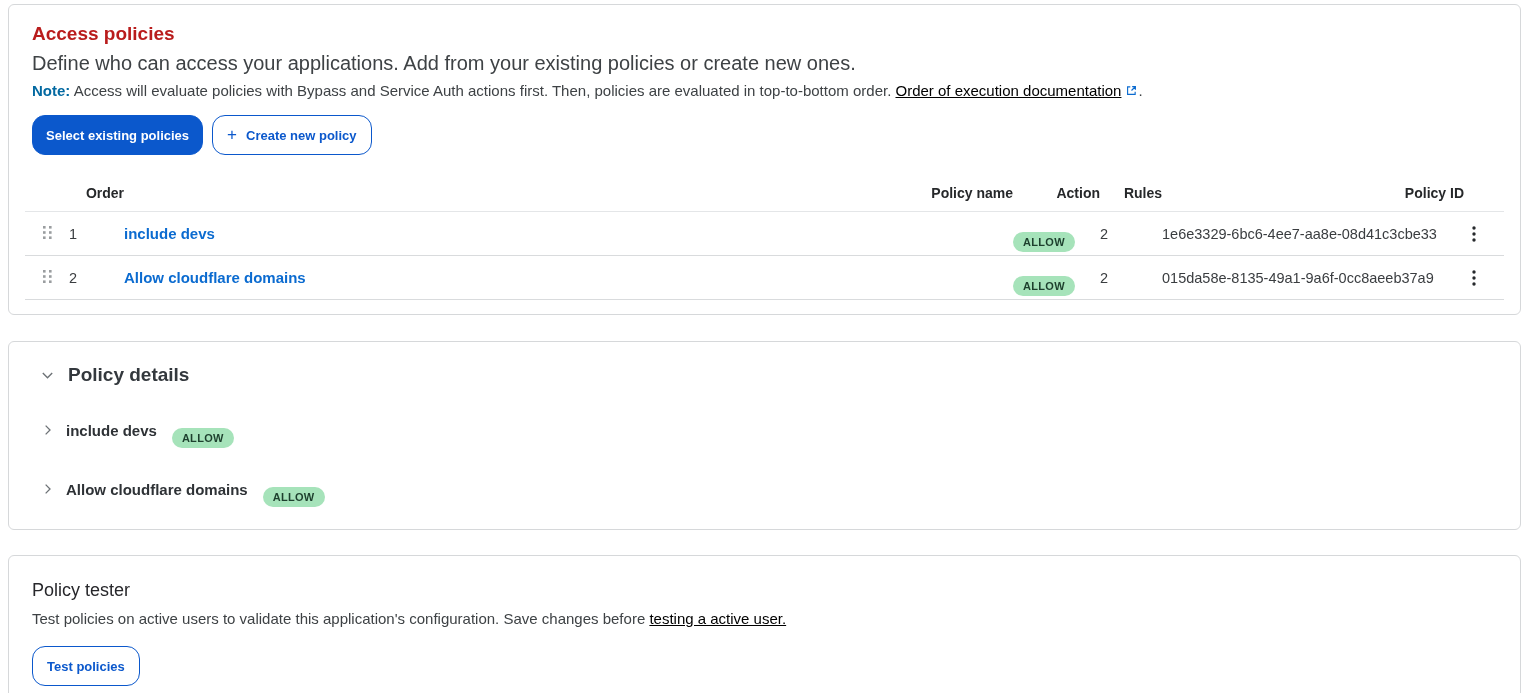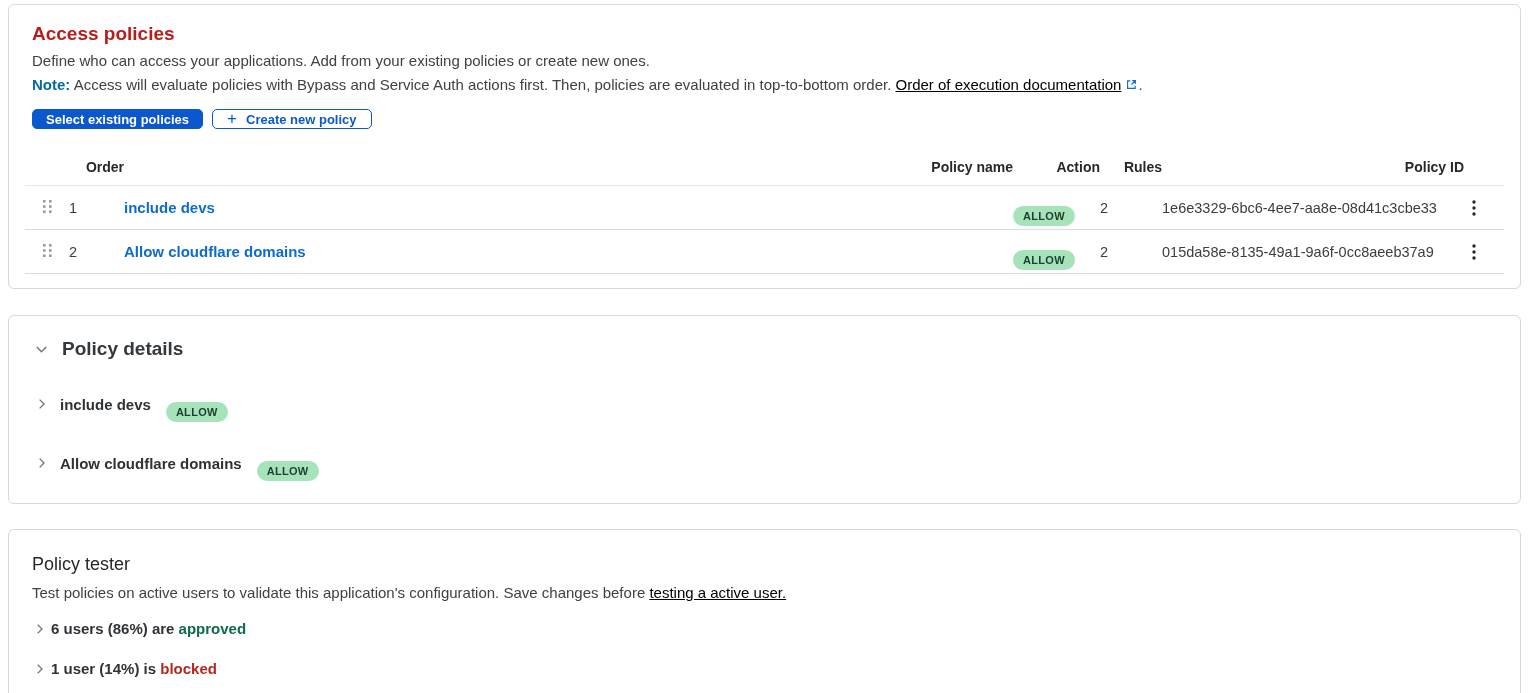--- a/index.html
+++ b/index.html
@@ -11,32 +11,32 @@
     height:693px;
     overflow:hidden;
   }
   .page { padding:4px 10px 0 8px; }
   .card {
     background:#fff;
     border:1px solid #d6d8da;
     border-radius:6px;
   }
   .card-1 { padding:18px 16px 14px 16px; margin-bottom:26px; }
-  .card-2 { padding:18px 16px 22px 19px; margin-bottom:25px; }
+  .card-2 { padding:18px 16px 22px 25px; margin-bottom:25px; }
   .card-3 { padding:16px 16px 24px 16px; height:204px; }
 
   .section-title { font-size:19px; font-weight:700; color:#b91c1c; margin:0 0 7px 7px; }
-  .desc  { font-size:15px; color:#3e4245; margin:0 0 7px 7px; }
+  .desc  { font-size:20px; color:#3e4245; margin:0 0 7px 7px; }
   .note  { font-size:15px; color:#3e4245; margin:0 0 15px 7px; }
   .note b { color:#0369a1; }
   a.link { color:#000000; text-decoration:underline; cursor:pointer; }
   .ext-icon { display:inline-block; margin-left:4px; vertical-align:-1px; }
 
   .btn-row { display:flex; gap:9px; margin:0 0 26px 7px; }
-  .btn { font-family:inherit; font-size:13px; cursor:pointer; border-radius:5px; height:20px; display:inline-flex; align-items:center; }
+  .btn { font-family:inherit; font-size:13px; cursor:pointer; border-radius:13px; height:40px; display:inline-flex; align-items:center; }
   .btn-primary {
     background:#0b58cc; color:#fff; border:1px solid #0b58cc;
     font-weight:700; padding:0 13px;
   }
   .btn-outline {
     background:#fff; color:#0b58cc; border:1px solid #0b58cc;
     font-weight:700; padding:0 14px; gap:9px;
   }
   .btn-outline .plus { font-size:17px; font-weight:400; line-height:1; margin-top:-2px; }
 
@@ -198,20 +198,23 @@
           </svg>
         </span>
       <span class="pd-name">Allow cloudflare domains</span>
       <span class="badge">ALLOW</span>
     </div>
   </section>
 
   <section class="card card-3">
     <h2 class="pt-title">Policy tester</h2>
     <p class="pt-desc"><span>Test policies on active users to validate this application's configuration. Save changes before </span><a class="link">testing a active user.</a></p>
+    <div class="btn-row mb24">
+      <button class="btn btn-outline">Test policies</button>
+    </div>
     <div class="result-row">
       <span>
           <svg width="14" height="14" viewBox="0 0 16 16">
             <path d="M5.3 3 L10.3 8 L5.3 13" fill="none" stroke="#6d7276" stroke-width="1.5"></path>
           </svg>
         </span>
       <span class="result-text"><span>6 users (86%) are </span><span class="status" data-status="green">approved</span></span>
     </div>
     <div class="result-row">
       <span>

